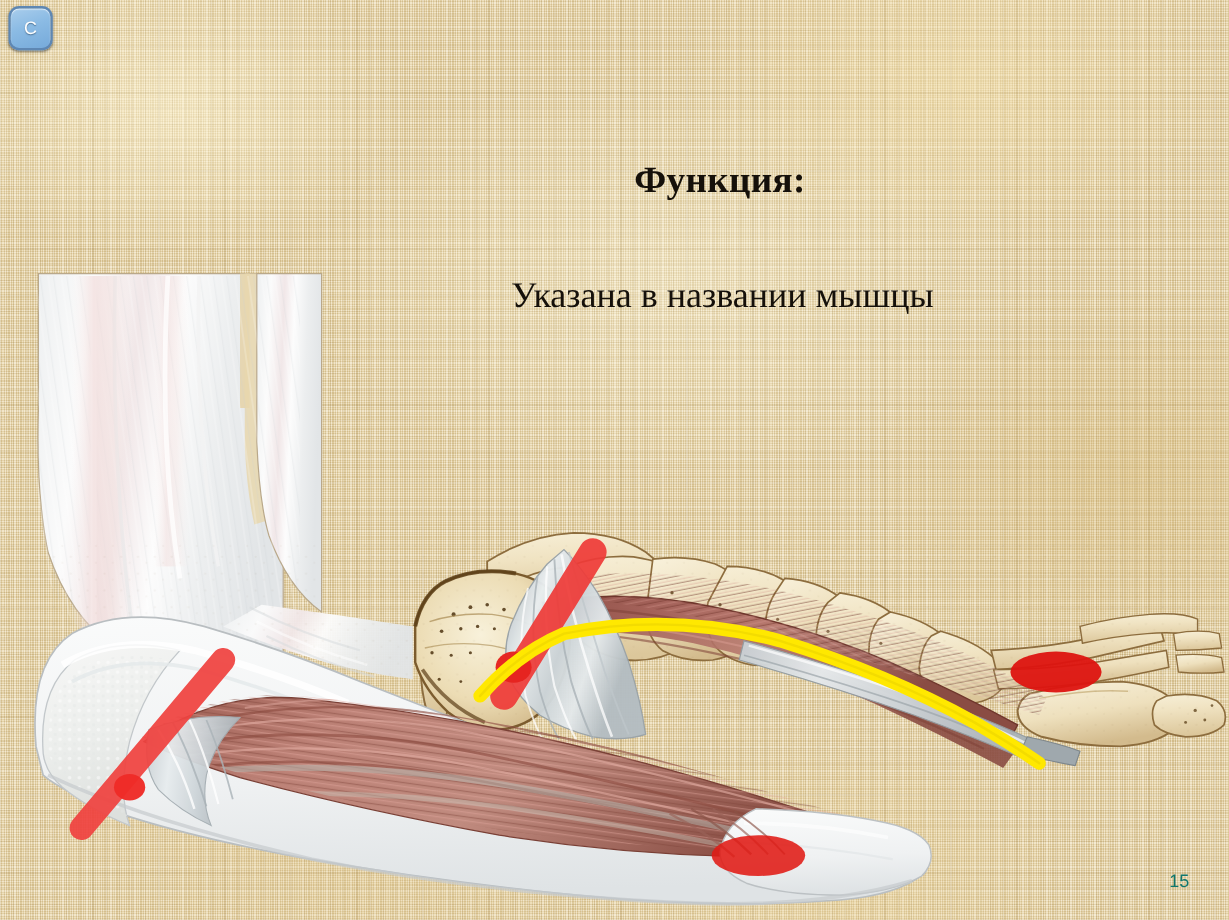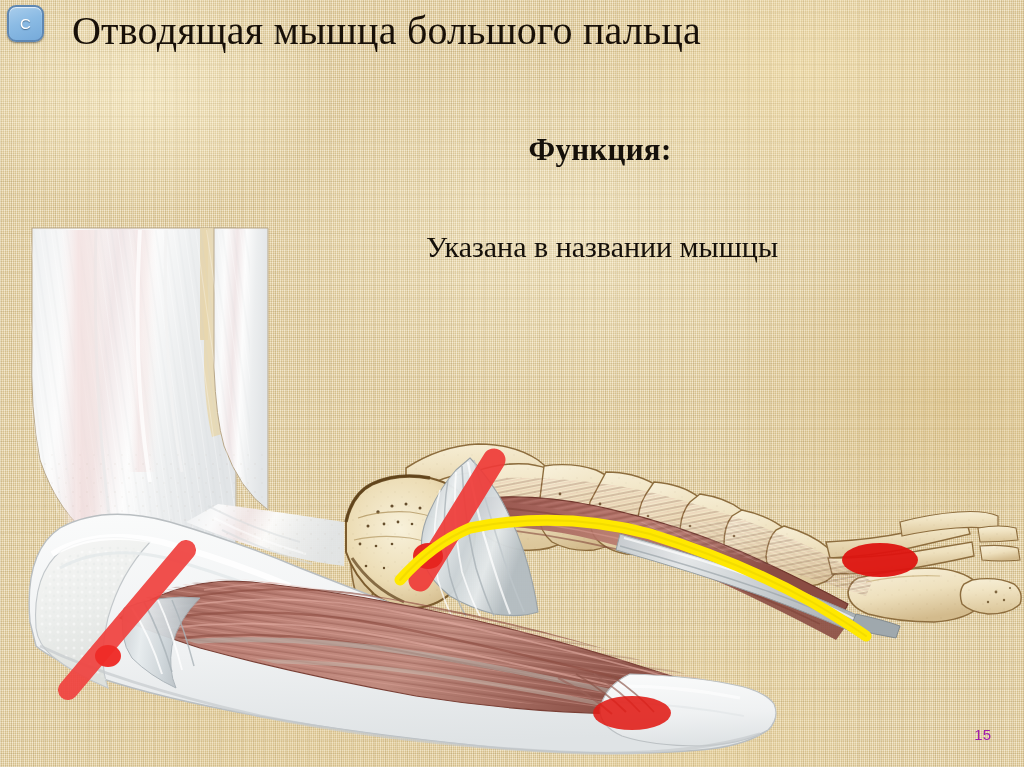--- a/index.html
+++ b/index.html
@@ -61,21 +61,21 @@
     color:#15100a; letter-spacing:.3px;
     transform:translateX(88px);
   }
   #function-body {
     position:absolute; left:0; top:230px; width:1024px;
     text-align:center; font-size:30px; color:#15100a;
     transform:translateX(90px);
   }
   #page-number {
     position:absolute; right:33px; bottom:24px;
-    font-size:15px; color:#a21caf; font-family:"Liberation Sans",sans-serif;
+    font-size:15px; color:#0f766e; font-family:"Liberation Sans",sans-serif;
   }
 
   
   #copy-icon {
     position:absolute; left:7px; top:5px; width:37px; height:37px;
     border-radius:9px;
     background:linear-gradient(160deg,#a9cdec 0%,#8bbbe4 45%,#76aada 100%);
     border:2px solid #5e87b3;
     box-shadow:0 1px 2px rgba(0,0,0,.45), inset 0 1px 1px rgba(255,255,255,.75);
     display:flex; align-items:center; justify-content:center;
@@ -95,21 +95,20 @@
 
 <div id="slide">
   <div class="bg-weave"></div>
   <div class="bg-blotch"></div>
   <div class="bg-coarse"></div>
 
   <div id="copy-icon">
     <span>C</span>
   </div>
 
-  <div id="slide-title">Отводящая мышца большого пальца</div>
 
   <div id="function-heading">Функция:</div>
   <div id="function-body">Указана в названии мышцы</div>
 
   <div id="anatomy-figure">
     <svg width="1024" height="545" viewBox="0 0 1024 545" xmlns="http://www.w3.org/2000/svg">
       <defs>
 
         <linearGradient id="gFascia" x1="0" y1="0" x2="1" y2="0.2">
           <stop offset="0%" stop-color="#eef0f1"></stop>

